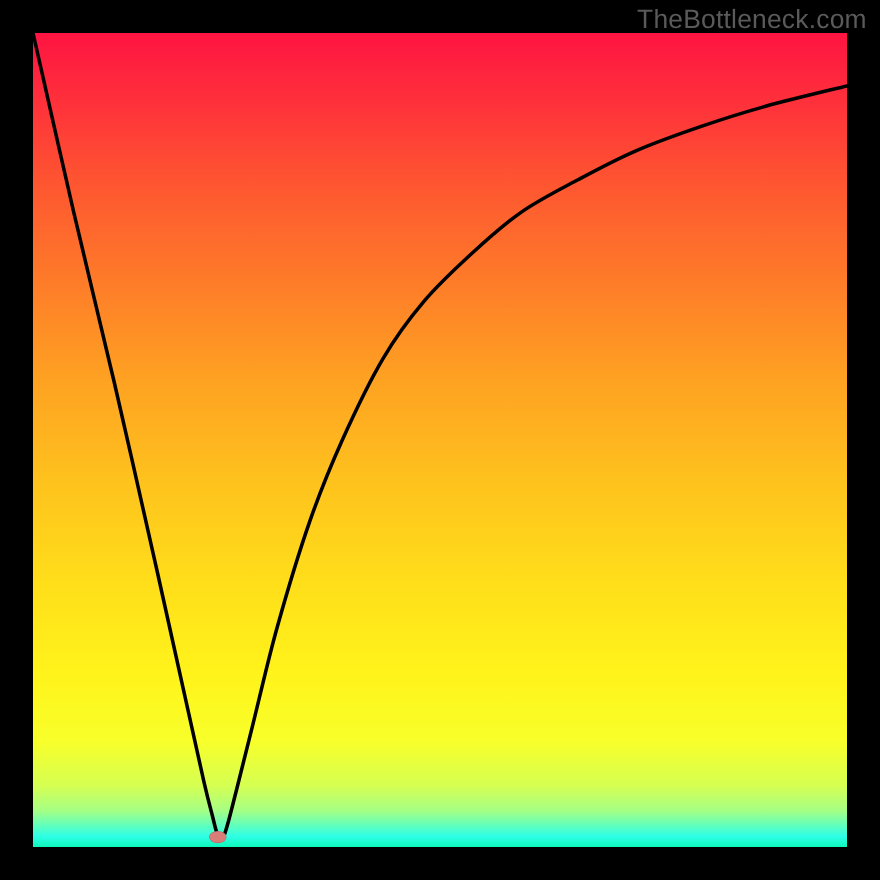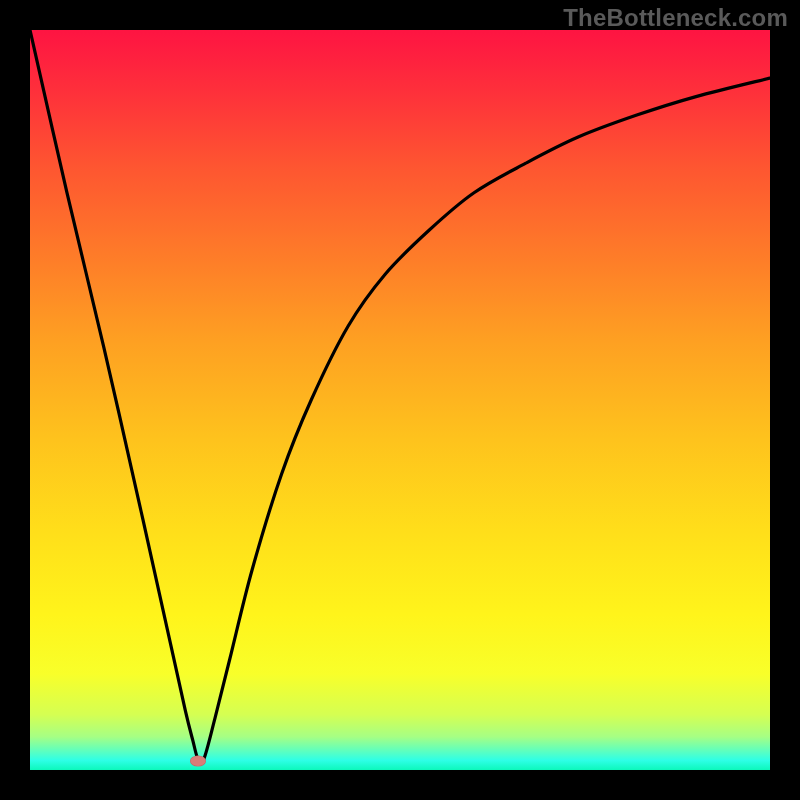--- a/index.html
+++ b/index.html
@@ -16,21 +16,21 @@
     width: 800px;
     height: 800px;
     background: #000;
   }
   .attribution {
     position: absolute;
     top: 4px;
     right: 12px;
     color: #5a5a5a;
     font-size: 24px;
-    font-weight: 700;
+    font-weight: 400;
     letter-spacing: 0.2px;
     user-select: none;
   }
   .plot {
     position: absolute;
     left: 30px;
     top: 30px;
     width: 740px;
     height: 740px;
     background: linear-gradient(

